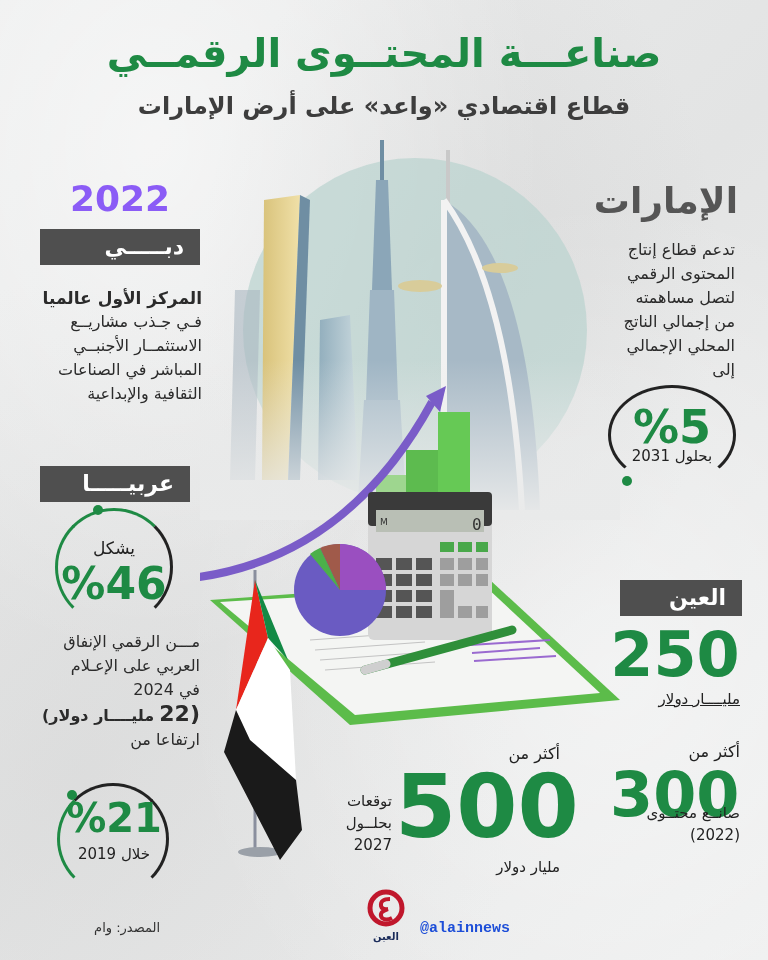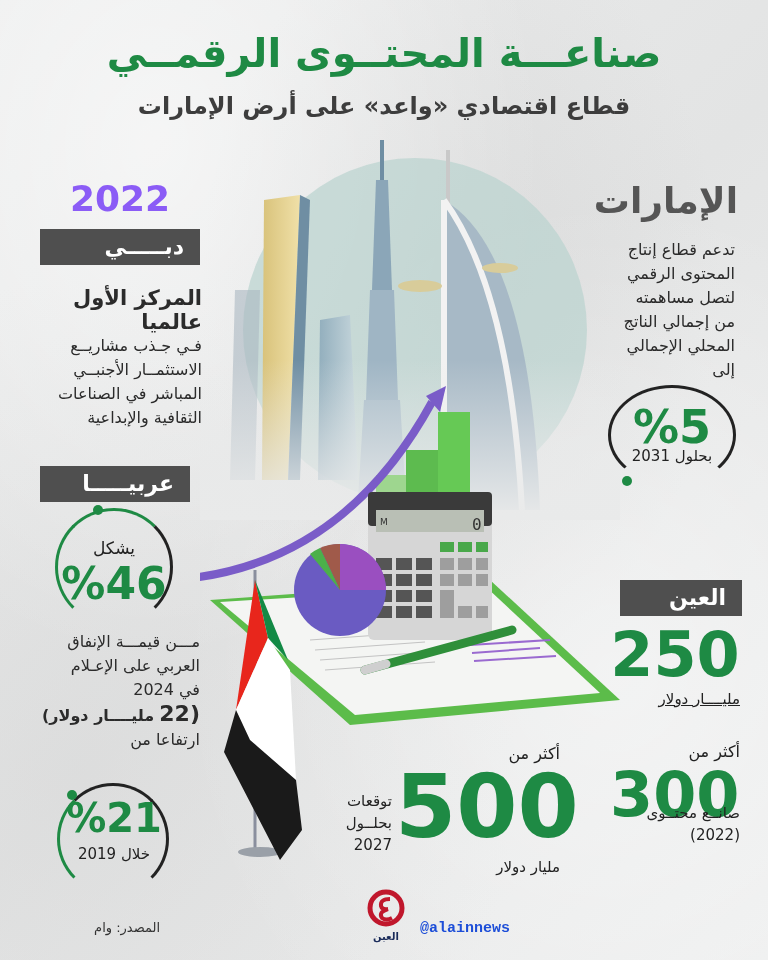--- a/index.html
+++ b/index.html
@@ -42,21 +42,21 @@
     height: 36px; line-height: 36px;
   }
   .dubai-box { top: 229px; left: 40px; width: 160px; }
   .arabia-box { top: 466px; left: 40px; width: 150px; }
   .world-box { top: 580px; left: 620px; width: 122px; }
 
   .dubai-text {
     top: 286px; left: 30px; width: 172px; text-align: right;
     font-size: 16px; line-height: 24px; color: #2b2b2b;
   }
-  .dubai-text .strong { font-weight: bold; font-size: 21px; }
+  .dubai-text .strong { font-weight: bold; font-size: 17px; }
 
   .uae-heading {
     top: 180px; left: 580px; width: 158px; text-align: right;
     font-size: 36px; font-weight: bold; color: #555555;
   }
   .uae-text {
     top: 238px; left: 575px; width: 160px; text-align: right;
     font-size: 16px; line-height: 24px; color: #2b2b2b;
   }
 
@@ -268,21 +268,21 @@
 <div class="abs dot" style="top:476px; left:622px;"></div>
 <div class="abs big-pct pct-5">%5</div>
 <div class="abs pct-5-sub rtl">بحلول 2031</div>
 
 <div class="abs label-box arabia-box rtl">عربيـــــا</div>
 <div class="abs ring ring-arab ring-green-arc" style="border-bottom-color: transparent; border-left-color:#1e8a44;"></div>
 <div class="abs dot" style="top:505px; left:93px;"></div>
 <div class="abs pct-46-pre rtl">يشكل</div>
 <div class="abs big-pct pct-46">%46</div>
 <div class="abs arab-text rtl">
-  <div>مـــن قيمـــة الإنفاق</div>
+  <div>مـــن الرقمي الإنفاق</div>
   <div>العربي على الإعـلام</div>
   <div>في 2024</div>
   <div>
     <span class="big">(</span><span class="big">22</span>
     <span style="font-weight:bold;">مليــــار دولار)</span>
   </div>
   <div>ارتفاعا من</div>
 </div>
 <div class="abs ring ring-37" style="border-left-color:#1e8a44; border-bottom-color: transparent;"></div>
 <div class="abs dot" style="top:790px; left:67px;"></div>

